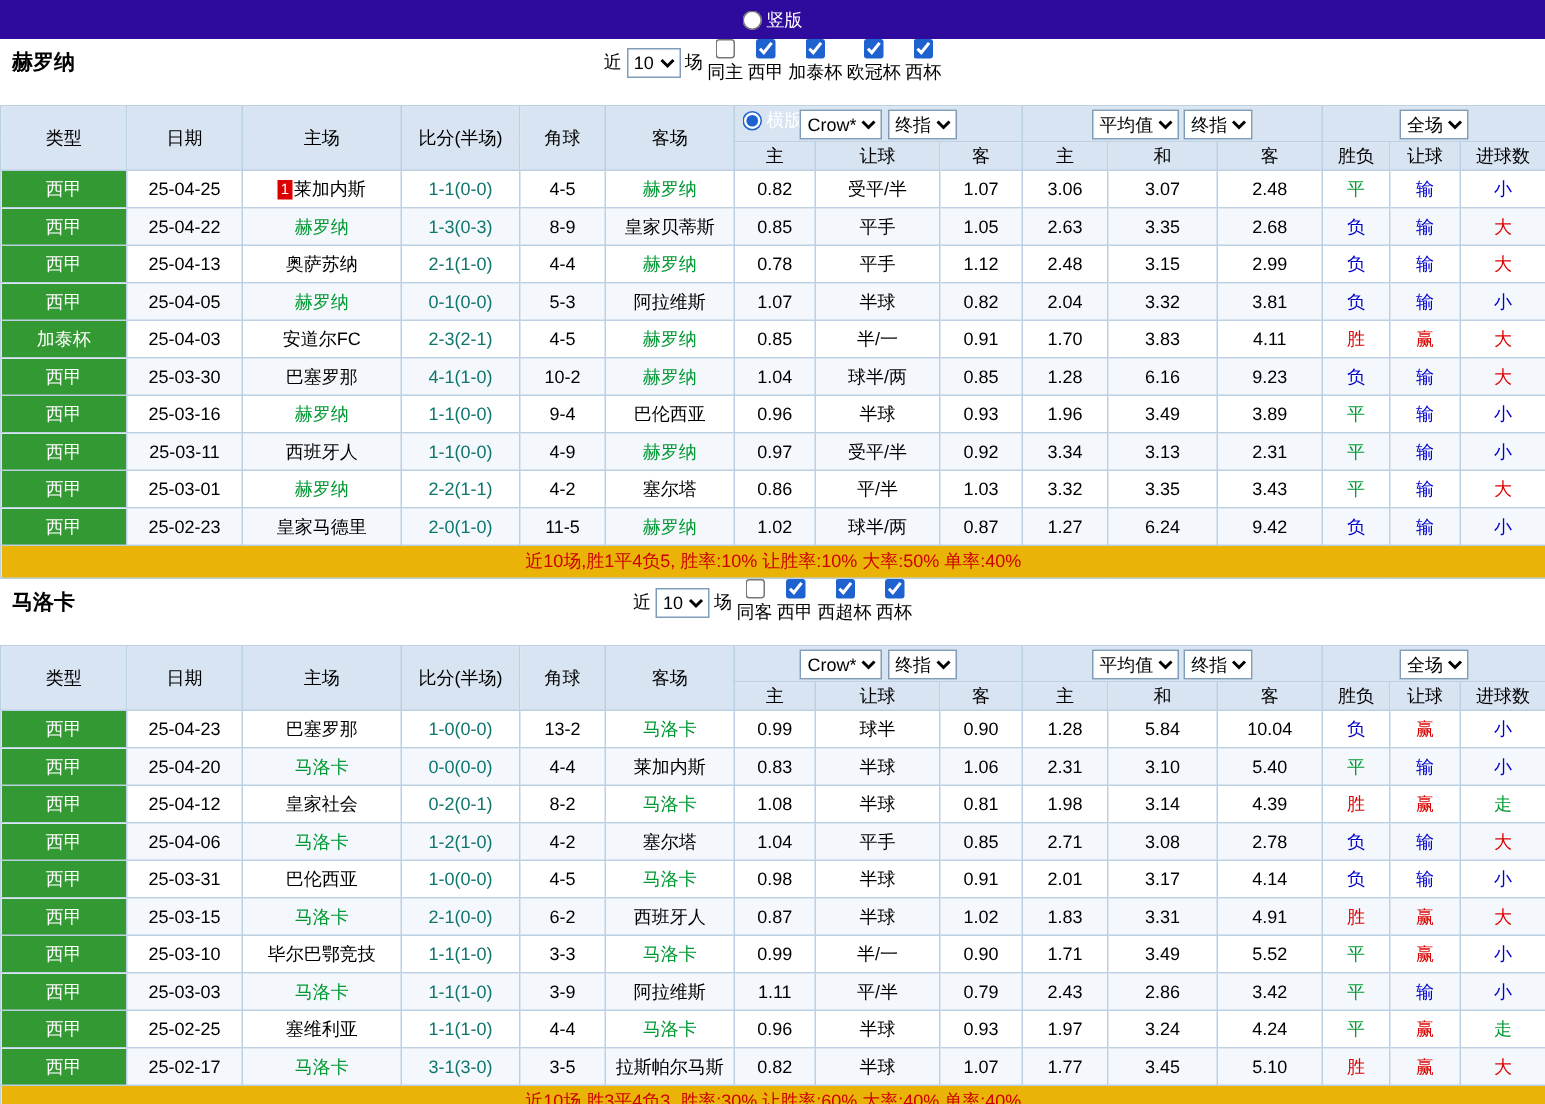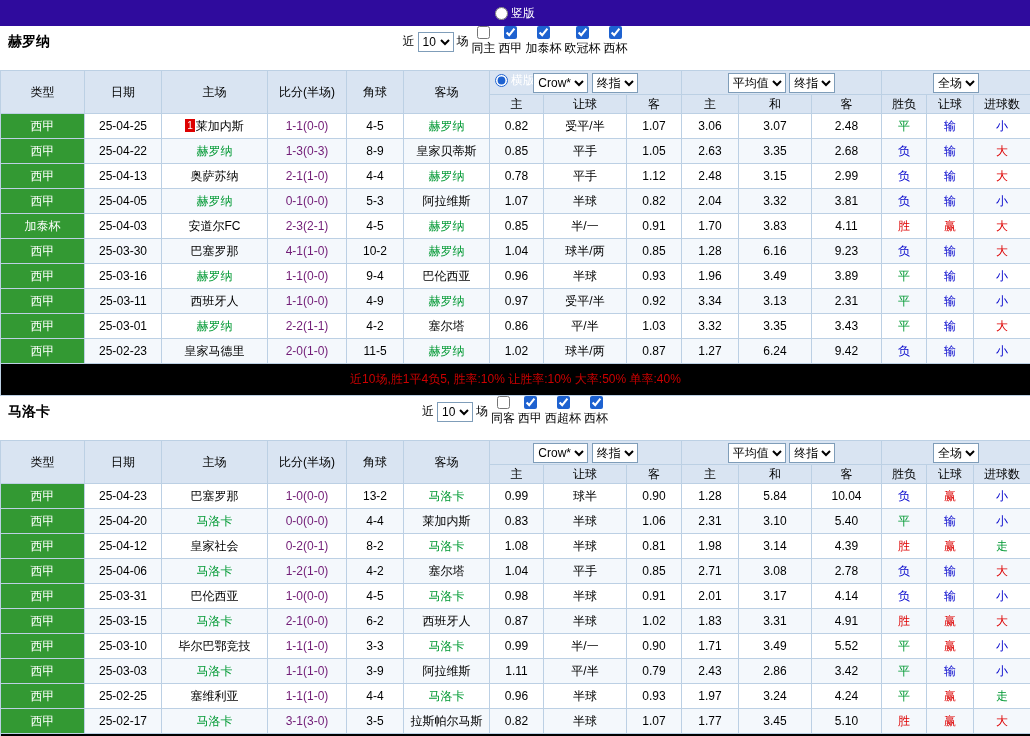--- a/index.html
+++ b/index.html
@@ -31,25 +31,25 @@
   table.grid th, table.grid td {
     border:1px solid #bcd0e4; text-align:center; height:25px;
     padding:0 1px; white-space:nowrap; overflow:hidden; font-weight:normal;
   }
   thead th { background:#d9e4f2; }
   thead tr.h1 th { height:24px; }
   thead tr.h2 th { height:19px; }
   tbody tr:nth-child(even) td { background:#f4f8fc; }
   tbody tr td.type-cell { background:#339933; color:#fff; }
   .team-green { color:#009933; }
-  .score { color:#701a75; }
+  .score { color:#0f766e; }
   .r-win  { color:#dd0000; }
   .r-draw { color:#009933; }
   .r-lose { color:#0000cc; }
-  tbody tr.summary td { background:#000000; color:#cc0000; height:32px; }
+  tbody tr.summary td { background:#eab308; color:#cc0000; height:22px; }
   .badge {
     display:inline-block; background:#dd0000; color:#fff; font-size:10px;
     line-height:13px; padding:0 2px; margin-right:1px; vertical-align:1px;
   }
 </style>
 </head>
 <body>
 
 <div class="topbar">
   <span class="title">近期战绩</span>

